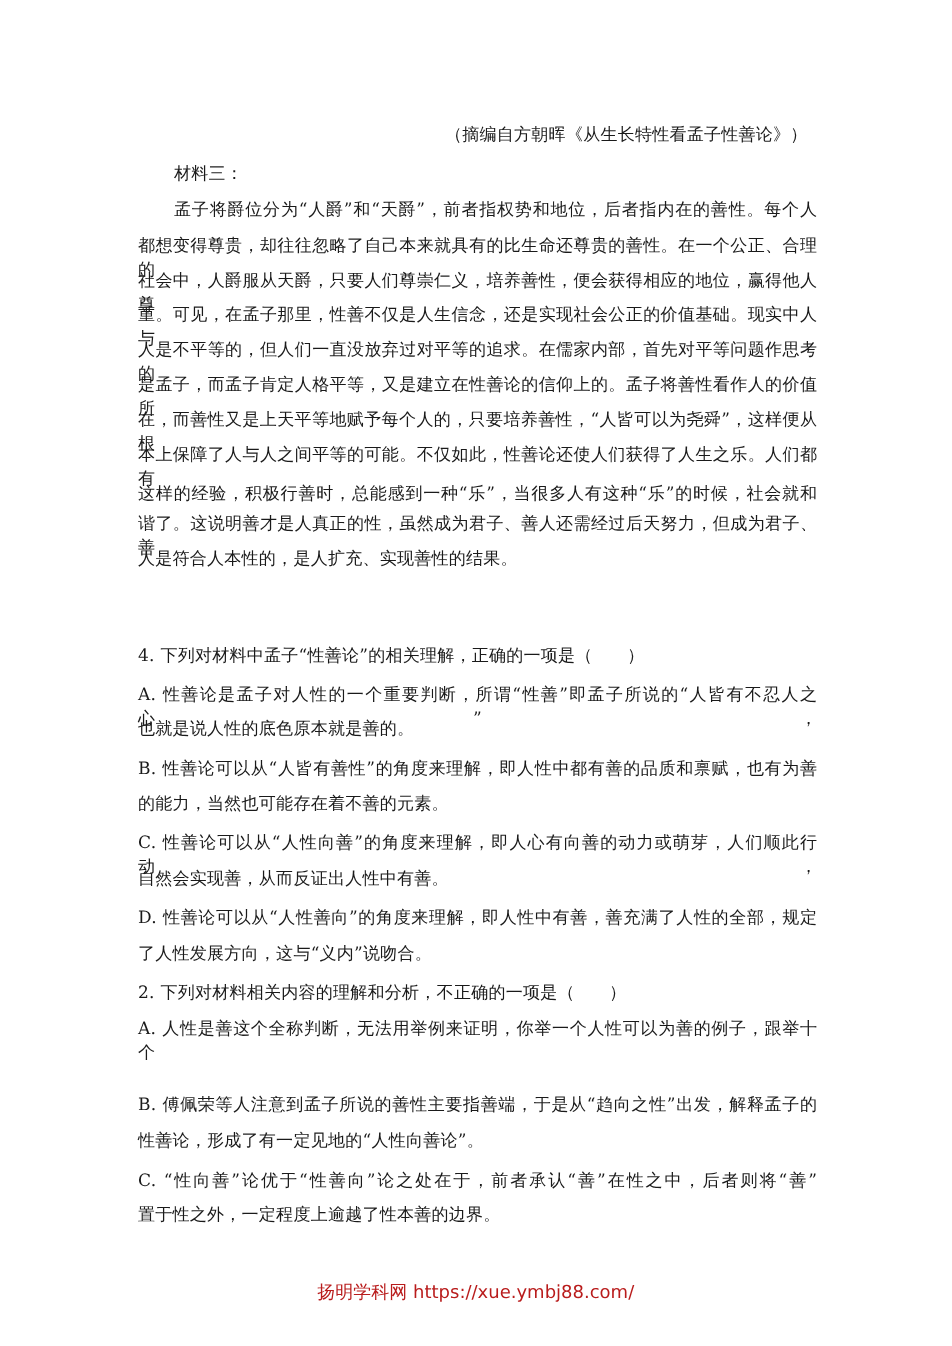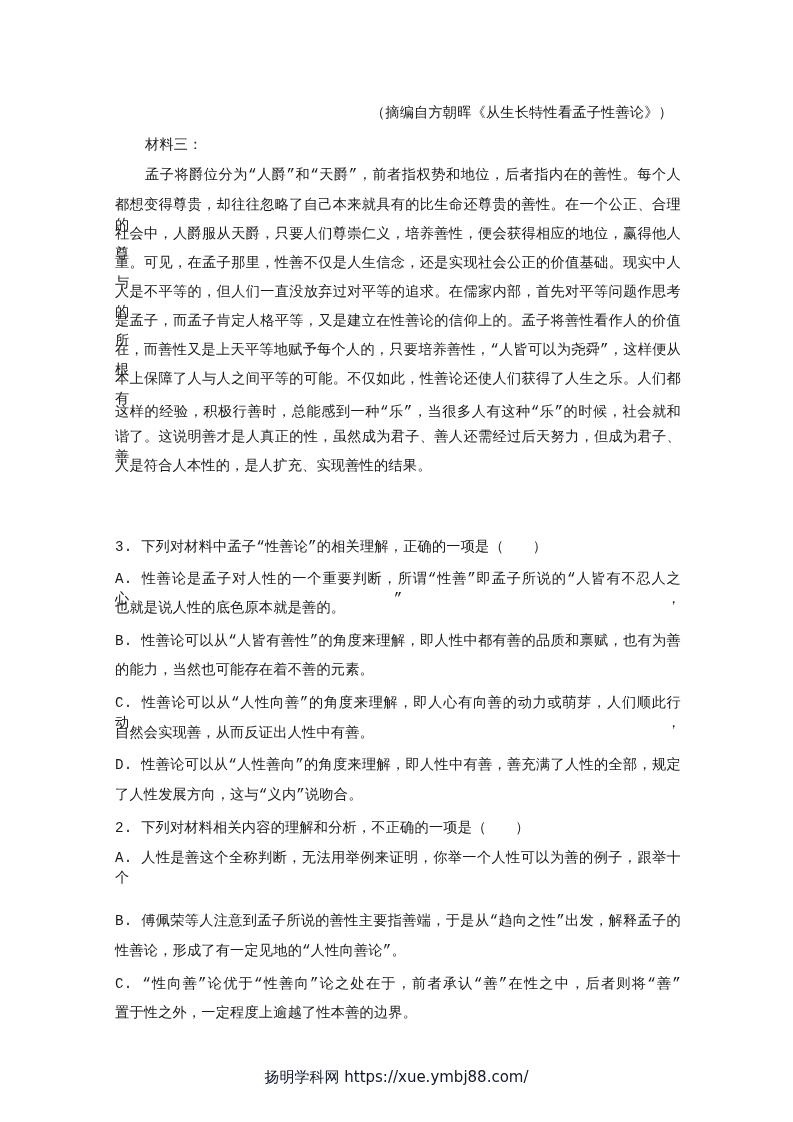--- a/index.html
+++ b/index.html
@@ -1,25 +1,25 @@
 <!DOCTYPE html>
 <html><head>
 <meta charset="utf-8">
 <style>
   html, body { margin:0; padding:0; background:#ffffff; }
   body { width:793px; height:1122px; position:relative; overflow:hidden;
          font-family: "DejaVu Serif", "Liberation Serif", serif; color:#1a1a1a; }
   .page { position:absolute; left:0; top:0; width:793px; height:1122px; }
   .line { position:absolute; left:115px; width:566px; font-size:14.2px; line-height:20px;
-          white-space:nowrap; letter-spacing:0.2px;font-family:Liberation Mono, monospace; }
+          white-space:nowrap; letter-spacing:0.2px; }
   .src { left:auto; right:120px; width:auto; text-align:right; }
   .indent { left:145px; width:536px; }
   .justify { text-align-last: justify; text-align: justify; white-space:normal; }
   .footer { position:absolute; top:1068px; left:0; width:793px; text-align:center;
-            font-family:"DejaVu Sans", "Liberation Sans", sans-serif; font-size:15px; color:#0f172a; }
+            font-family:"DejaVu Sans", "Liberation Sans", sans-serif; font-size:15px; color:#b91c1c; }
 </style>
 </head>
 <body>
 
 <div class="page">
 
   <div class="line src" style="top:103px;">（摘编自方朝晖《从生长特性看孟子性善论》）</div>
   <div class="line" style="top:135px; left:145px;">材料三：</div>
 
   <div class="line indent justify" style="top:165px;">孟子将爵位分为“人爵”和“天爵”，前者指权势和地位，后者指内在的善性。每个人</div>
@@ -28,21 +28,21 @@
   <div class="line justify" style="top:253px;">重。可见，在孟子那里，性善不仅是人生信念，还是实现社会公正的价值基础。现实中人与</div>
   <div class="line justify" style="top:282px;">人是不平等的，但人们一直没放弃过对平等的追求。在儒家内部，首先对平等问题作思考的</div>
   <div class="line justify" style="top:311px;">是孟子，而孟子肯定人格平等，又是建立在性善论的信仰上的。孟子将善性看作人的价值所</div>
   <div class="line justify" style="top:340px;">在，而善性又是上天平等地赋予每个人的，只要培养善性，“人皆可以为尧舜”，这样便从根</div>
   <div class="line justify" style="top:369px;">本上保障了人与人之间平等的可能。不仅如此，性善论还使人们获得了人生之乐。人们都有</div>
   <div class="line justify" style="top:402px;">这样的经验，积极行善时，总能感到一种“乐”，当很多人有这种“乐”的时候，社会就和</div>
   <div class="line justify" style="top:427px;">谐了。这说明善才是人真正的性，虽然成为君子、善人还需经过后天努力，但成为君子、善</div>
   <div class="line" style="top:456px;">人是符合人本性的，是人扩充、实现善性的结果。</div>
 
 
-  <div class="line" style="top:537px;">3. 下列对材料中孟子“性善论”的相关理解，正确的一项是（　　）</div>
+  <div class="line" style="top:537px;">4. 下列对材料中孟子“性善论”的相关理解，正确的一项是（　　）</div>
   <div class="line justify" style="top:569px;">A. 性善论是孟子对人性的一个重要判断，所谓“性善”即孟子所说的“人皆有不忍人之心”，</div>
   <div class="line justify" style="top:631px;">B. 性善论可以从“人皆有善性”的角度来理解，即人性中都有善的品质和禀赋，也有为善</div>
   <div class="line" style="top:598px;">也就是说人性的底色原本就是善的。</div>
   <div class="line" style="top:660px;">的能力，当然也可能存在着不善的元素。</div>
   <div class="line justify" style="top:693px;">C. 性善论可以从“人性向善”的角度来理解，即人心有向善的动力或萌芽，人们顺此行动，</div>
   <div class="line" style="top:723px;">自然会实现善，从而反证出人性中有善。</div>
   <div class="line justify" style="top:755px;">D. 性善论可以从“人性善向”的角度来理解，即人性中有善，善充满了人性的全部，规定</div>
   <div class="line" style="top:785px;">了人性发展方向，这与“义内”说吻合。</div>
 
   <div class="line" style="top:818px;">2. 下列对材料相关内容的理解和分析，不正确的一项是（　　）</div>

